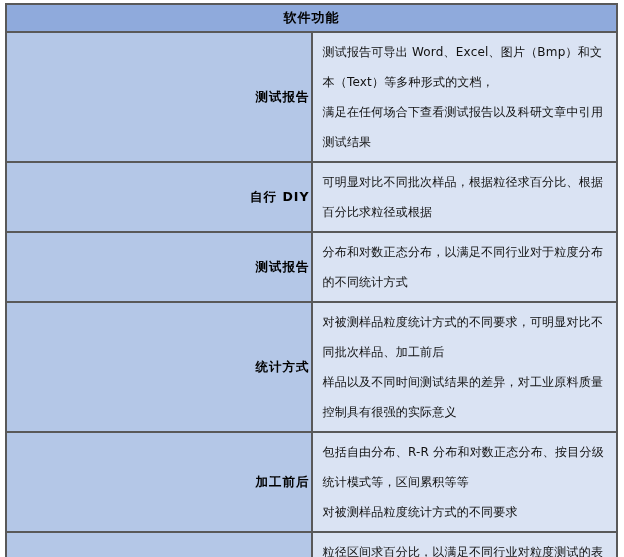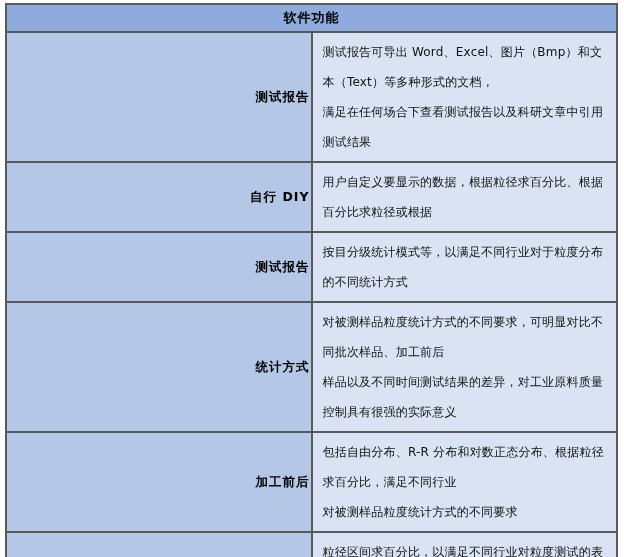--- a/index.html
+++ b/index.html
@@ -75,34 +75,34 @@
       </tr>
     </thead>
     <tbody>
       <tr class="r1">
         <td class="label-cell">测试报告</td>
         <td class="content-cell">测试报告可导出 Word、Excel、图片（Bmp）和文本（Text）等多种形式的文档，
 满足在任何场合下查看测试报告以及科研文章中引用测试结果</td>
       </tr>
       <tr class="r2">
         <td class="label-cell">自行 DIY</td>
-        <td class="content-cell">用户自定义要显示的数据，根据粒径求百分比、根据百分比求粒径或根据</td>
+        <td class="content-cell">可明显对比不同批次样品，根据粒径求百分比、根据百分比求粒径或根据</td>
       </tr>
       <tr class="r3">
         <td class="label-cell">测试报告</td>
-        <td class="content-cell">按目分级统计模式等，以满足不同行业对于粒度分布的不同统计方式</td>
+        <td class="content-cell">分布和对数正态分布，以满足不同行业对于粒度分布的不同统计方式</td>
       </tr>
       <tr class="r4">
         <td class="label-cell">统计方式</td>
         <td class="content-cell">对被测样品粒度统计方式的不同要求，可明显对比不同批次样品、加工前后
 样品以及不同时间测试结果的差异，对工业原料质量控制具有很强的实际意义</td>
       </tr>
       <tr class="r5">
         <td class="label-cell">加工前后</td>
-        <td class="content-cell">包括自由分布、R-R 分布和对数正态分布、根据粒径求百分比，满足不同行业
+        <td class="content-cell">包括自由分布、R-R 分布和对数正态分布、按目分级统计模式等，区间累积等等
 对被测样品粒度统计方式的不同要求</td>
       </tr>
       <tr class="r6">
         <td class="label-cell">显示模板</td>
         <td class="content-cell">粒径区间求百分比，以满足不同行业对粒度测试的表征方式。径距、一致性、
 区间累积等等</td>
       </tr>
 
     </tbody>
   </table>

